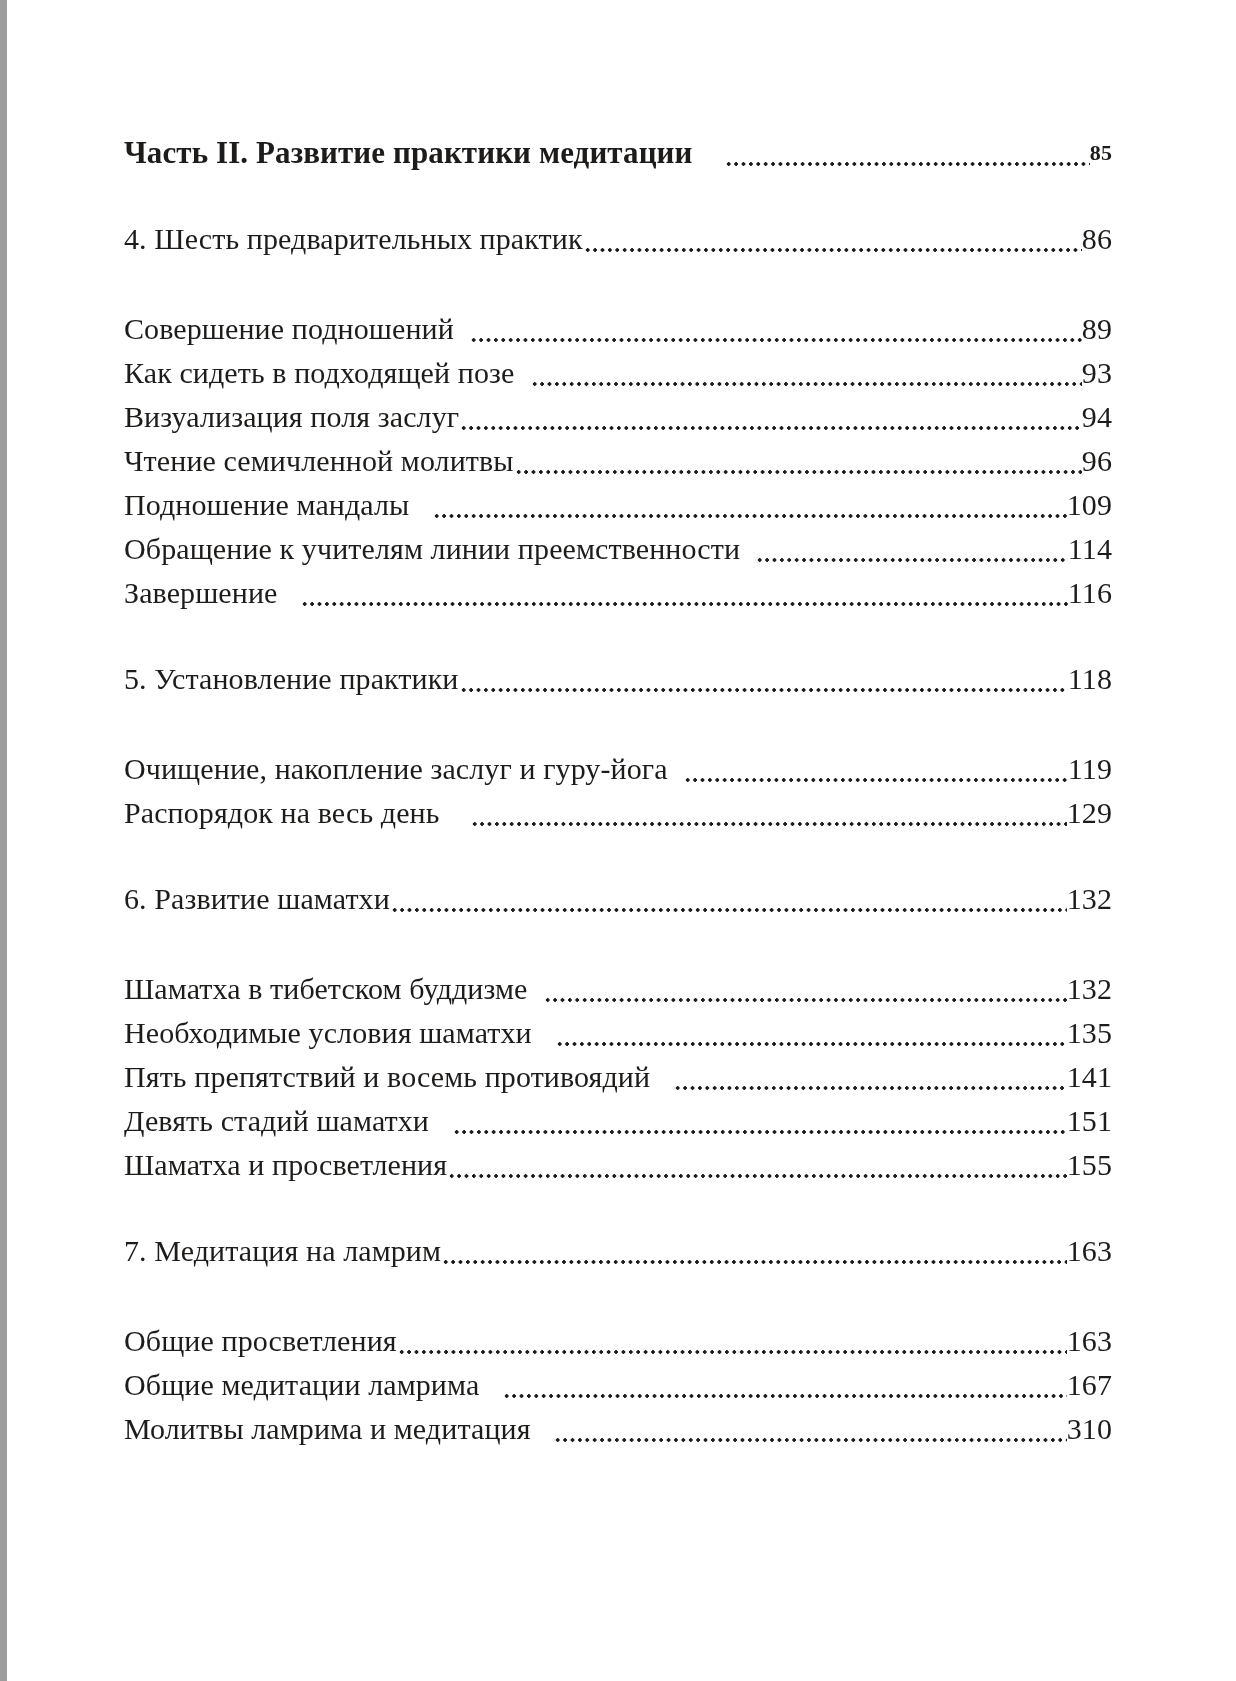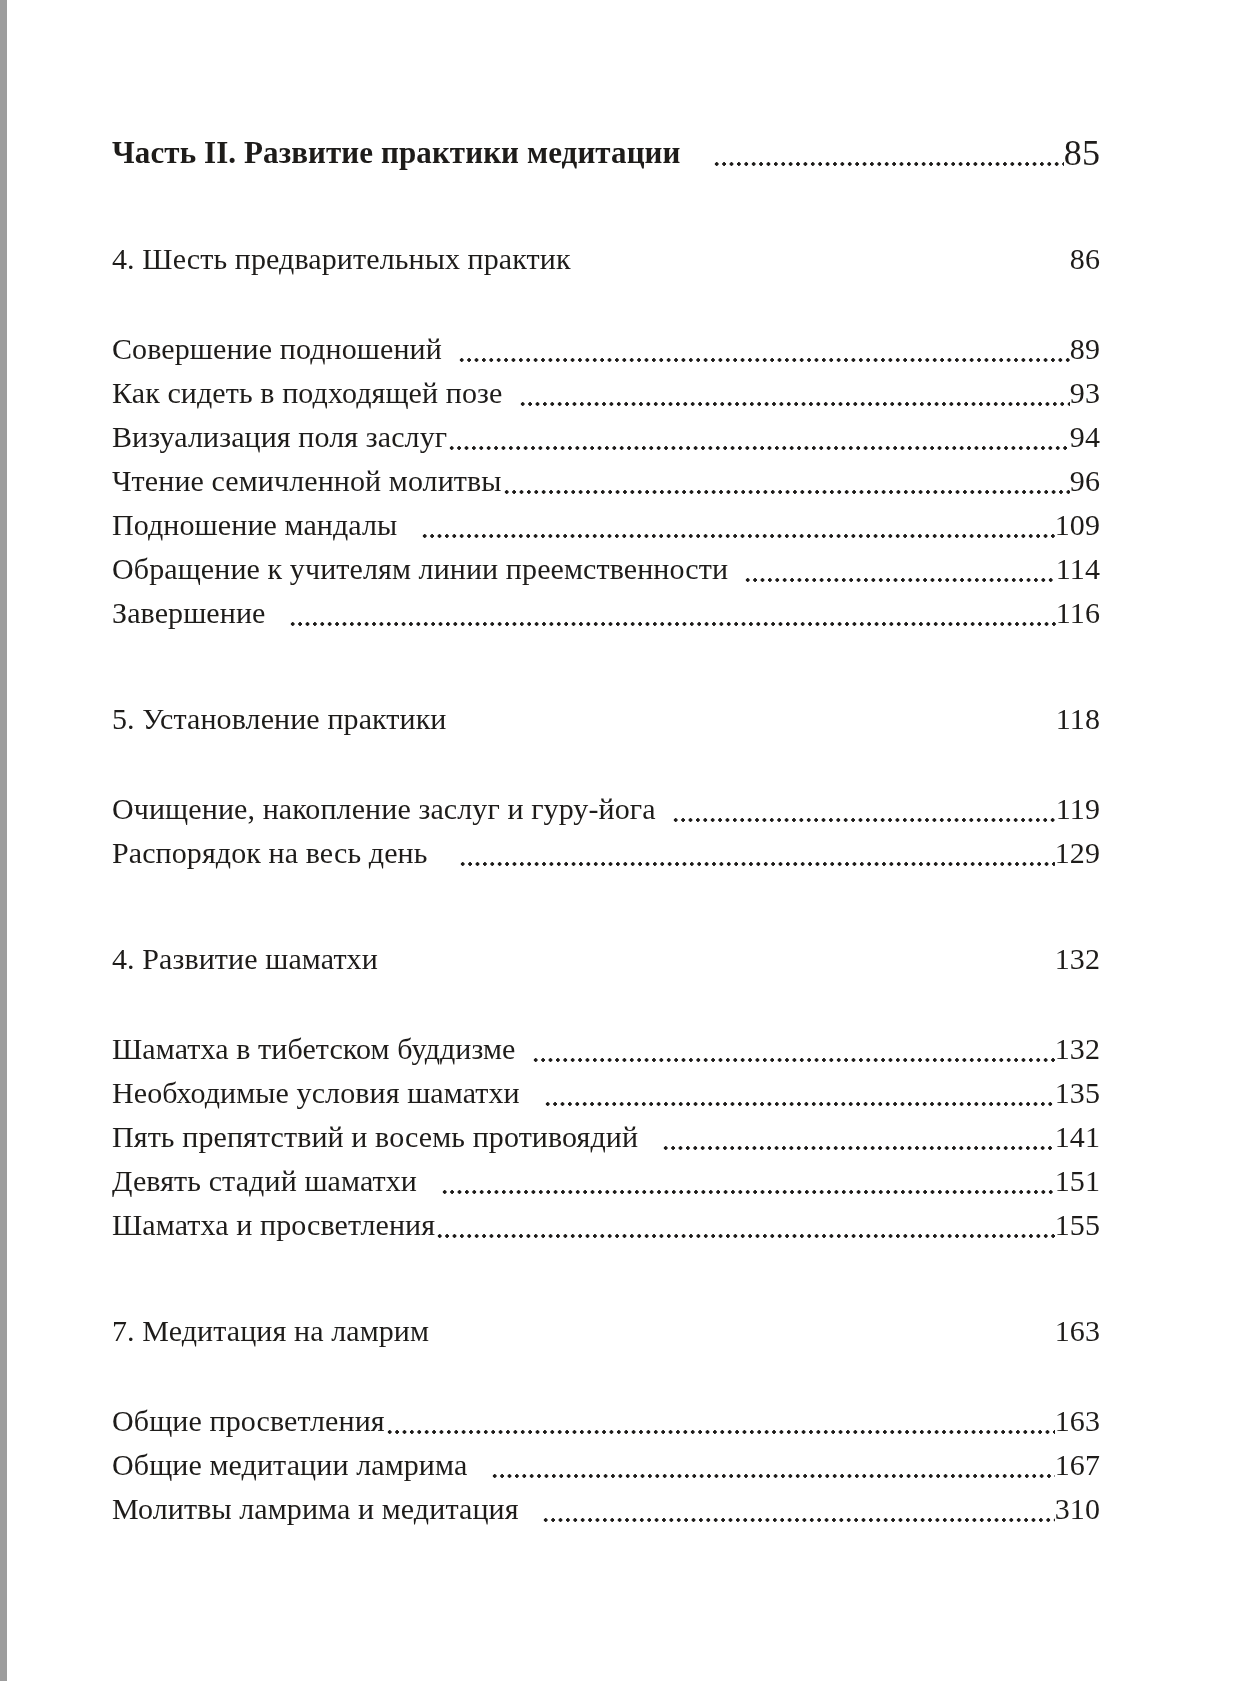--- a/index.html
+++ b/index.html
@@ -20,49 +20,49 @@
   .edge-bar {
     position: absolute;
     left: 0;
     top: 0;
     width: 7px;
     height: 1681px;
     background: #9d9d9d;
   }
   .toc {
     position: absolute;
-    left: 112px;
+    left: 124px;
     top: 131px;
     width: 988px;
   }
   .toc-row {
     display: flex;
     align-items: stretch;
     height: 44px;
     line-height: 44px;
     font-size: 30px;
     white-space: pre;
     letter-spacing: 0.1px;
   }
   .toc-row.part {
     font-weight: bold;
     font-size: 31px;
   }
-  .toc-row.part .toc-page { font-weight: normal; font-size: 36px; }
+  .toc-row.part .toc-page { font-weight: bold; font-size: 22px; }
   .toc-label { flex: 0 0 auto; }
   .toc-dots {
     flex: 1 1 auto;
     min-width: 0;
     background-image: radial-gradient(circle, #1e1c1a 1.55px, rgba(0,0,0,0) 1.95px);
     background-size: 7.4px 6px;
     background-repeat: repeat-x;
     background-position: 1px calc(100% - 8px);
   }
   .toc-page { flex: 0 0 auto; }
-  .toc-row.chapter { margin-top: 62px; align-items: center; }
+  .toc-row.chapter { margin-top: 42px; }
   .toc-items { margin-top: 46px; }
   .toc-section { margin: 0; }
 </style>
 </head>
 <body>
 
 <div class="page">
   <div class="edge-bar"></div>
   <main id="toc-root" class="toc">
       <div class="toc-row part"><span class="toc-label">Часть II. Развитие практики медитации    </span><span class="toc-dots"></span><span class="toc-page">85</span></div>
@@ -79,21 +79,21 @@
         </div>
       </section>
       <section class="toc-section">
         <div class="toc-row chapter"><span class="toc-label">5. Установление практики</span><span class="toc-dots"></span><span class="toc-page">118</span></div>
         <div class="toc-items">
           <div class="toc-row item"><span class="toc-label">Очищение, накопление заслуг и гуру-йога  </span><span class="toc-dots"></span><span class="toc-page">119</span></div>
           <div class="toc-row item"><span class="toc-label">Распорядок на весь день    </span><span class="toc-dots"></span><span class="toc-page">129</span></div>
         </div>
       </section>
       <section class="toc-section">
-        <div class="toc-row chapter"><span class="toc-label">4. Развитие шаматхи</span><span class="toc-dots"></span><span class="toc-page">132</span></div>
+        <div class="toc-row chapter"><span class="toc-label">6. Развитие шаматхи</span><span class="toc-dots"></span><span class="toc-page">132</span></div>
         <div class="toc-items">
           <div class="toc-row item"><span class="toc-label">Шаматха в тибетском буддизме  </span><span class="toc-dots"></span><span class="toc-page">132</span></div>
           <div class="toc-row item"><span class="toc-label">Необходимые условия шаматхи   </span><span class="toc-dots"></span><span class="toc-page">135</span></div>
           <div class="toc-row item"><span class="toc-label">Пять препятствий и восемь противоядий   </span><span class="toc-dots"></span><span class="toc-page">141</span></div>
           <div class="toc-row item"><span class="toc-label">Девять стадий шаматхи   </span><span class="toc-dots"></span><span class="toc-page">151</span></div>
           <div class="toc-row item"><span class="toc-label">Шаматха и просветления</span><span class="toc-dots"></span><span class="toc-page">155</span></div>
         </div>
       </section>
       <section class="toc-section">
         <div class="toc-row chapter"><span class="toc-label">7. Медитация на ламрим</span><span class="toc-dots"></span><span class="toc-page">163</span></div>

